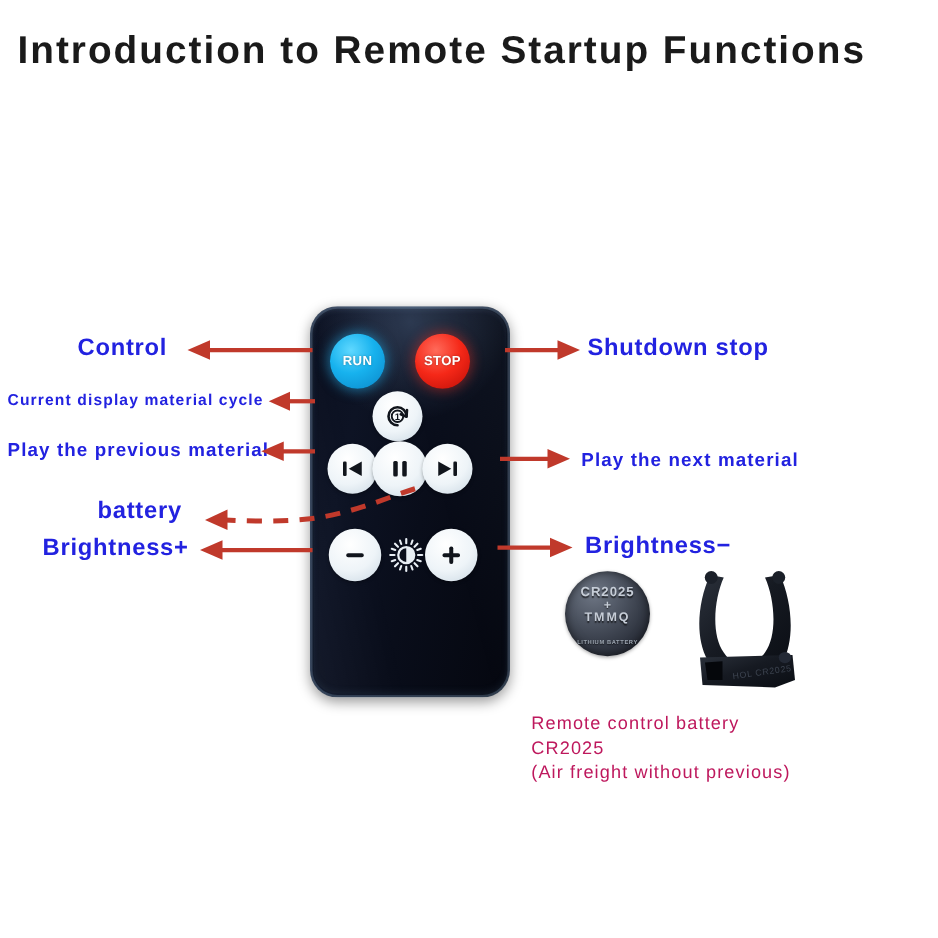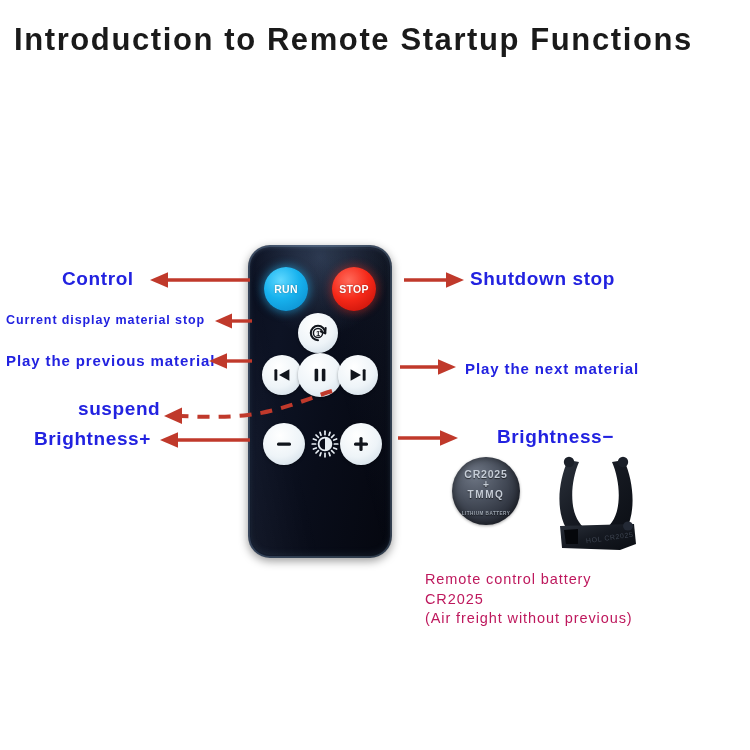--- a/index.html
+++ b/index.html
@@ -26,21 +26,21 @@
     color: #1a1a1a;
     letter-spacing: 1.6px;
     white-space: nowrap;
   }
 
   
   #remote {
     position: absolute;
     left: 248px;
     top: 245px;
-    width: 144px;
+    width: 160px;
     height: 313px;
     border-radius: 22px;
     background:
       radial-gradient(120% 60% at 50% 4%, rgba(120,150,190,0.30) 0%, rgba(20,28,44,0.0) 42%),
       linear-gradient(102deg, #0b1020 0%, #0d1324 24%, #090d1a 55%, #05070f 100%);
     box-shadow:
       inset 0 0 0 2px rgba(150,180,215,0.22),
       inset 0 2px 5px rgba(170,200,235,0.20),
       inset 0 -3px 8px rgba(120,160,200,0.14),
       0 3px 10px rgba(0,0,0,0.40);
@@ -250,37 +250,37 @@
 </div>
 
 <div class="anno anno-lg" style="left:62px; top:268px;">Control</div>
 <div class="arrow" style="left:148px; top:270px;">
   <svg width="104" height="20" viewBox="0 0 104 20">
     <line x1="102" y1="10" x2="16" y2="10" stroke="#c0392b" stroke-width="3.4"></line>
     <path d="M2 10 L20 2.2 L20 17.8 Z" fill="#c0392b"></path>
   </svg>
 </div>
 
-<div class="anno anno-sm" style="left:6px; top:313px;">Current display material stop</div>
+<div class="anno anno-sm" style="left:6px; top:313px;">Current display material cycle</div>
 <div class="arrow" style="left:214px; top:311px;">
   <svg width="40" height="20" viewBox="0 0 40 20">
     <line x1="38" y1="10" x2="14" y2="10" stroke="#c0392b" stroke-width="3.4"></line>
     <path d="M1 10 L18 2.4 L18 17.6 Z" fill="#c0392b"></path>
   </svg>
 </div>
 
 <div class="anno anno-md" style="left:6px; top:352px;">Play the previous material</div>
 <div class="arrow" style="left:208px; top:351px;">
   <svg width="46" height="20" viewBox="0 0 46 20">
     <line x1="44" y1="10" x2="15" y2="10" stroke="#c0392b" stroke-width="3.4"></line>
     <path d="M1 10 L19 2.2 L19 17.8 Z" fill="#c0392b"></path>
   </svg>
 </div>
 
-<div class="anno anno-lg" style="left:78px; top:398px;">suspend</div>
+<div class="anno anno-lg" style="left:78px; top:398px;">battery</div>
 <div class="arrow" style="left:162px; top:385px;">
   <svg width="172" height="48" viewBox="0 0 172 48">
     <path d="M170 6 C150 12, 120 26, 86 30 C64 32.5, 40 32, 18 31" fill="none" stroke="#c0392b" stroke-width="4" stroke-dasharray="12 9" stroke-linecap="butt"></path>
     <path d="M2 31 L20 22.6 L20 39 Z" fill="#c0392b"></path>
   </svg>
 </div>
 
 <div class="anno anno-lg" style="left:34px; top:428px;">Brightness+</div>
 <div class="arrow" style="left:158px; top:430px;">
   <svg width="94" height="20" viewBox="0 0 94 20">
@@ -304,21 +304,21 @@
   </svg>
 </div>
 <div class="anno anno-md" style="left:465px; top:360px;">Play the next material</div>
 
 <div class="arrow" style="left:398px; top:428px;">
   <svg width="62" height="20" viewBox="0 0 62 20">
     <line x1="0" y1="10" x2="46" y2="10" stroke="#c0392b" stroke-width="3.4"></line>
     <path d="M60 10 L42 2.2 L42 17.8 Z" fill="#c0392b"></path>
   </svg>
 </div>
-<div class="anno anno-lg" style="left:468px; top:426px;margin-left:29px;">Brightness−</div>
+<div class="anno anno-lg" style="left:468px; top:426px;">Brightness−</div>
 
 <div id="battery-coin">
   <div class="coin-txt" style="top:11px; font-size:10.5px; letter-spacing:0.8px;">CR2025</div>
   <div class="coin-txt" style="top:22px; font-size:10px;">+</div>
   <div class="coin-txt" style="top:32px; font-size:10px; letter-spacing:1.6px;">TMMQ</div>
   <div class="coin-txt" style="top:54px; font-size:4.6px; letter-spacing:0.5px; color:#9aa3ae;">LITHIUM BATTERY</div>
 </div>
 
 <div id="battery-clip">
   <svg width="96" height="108" viewBox="0 0 96 108">

